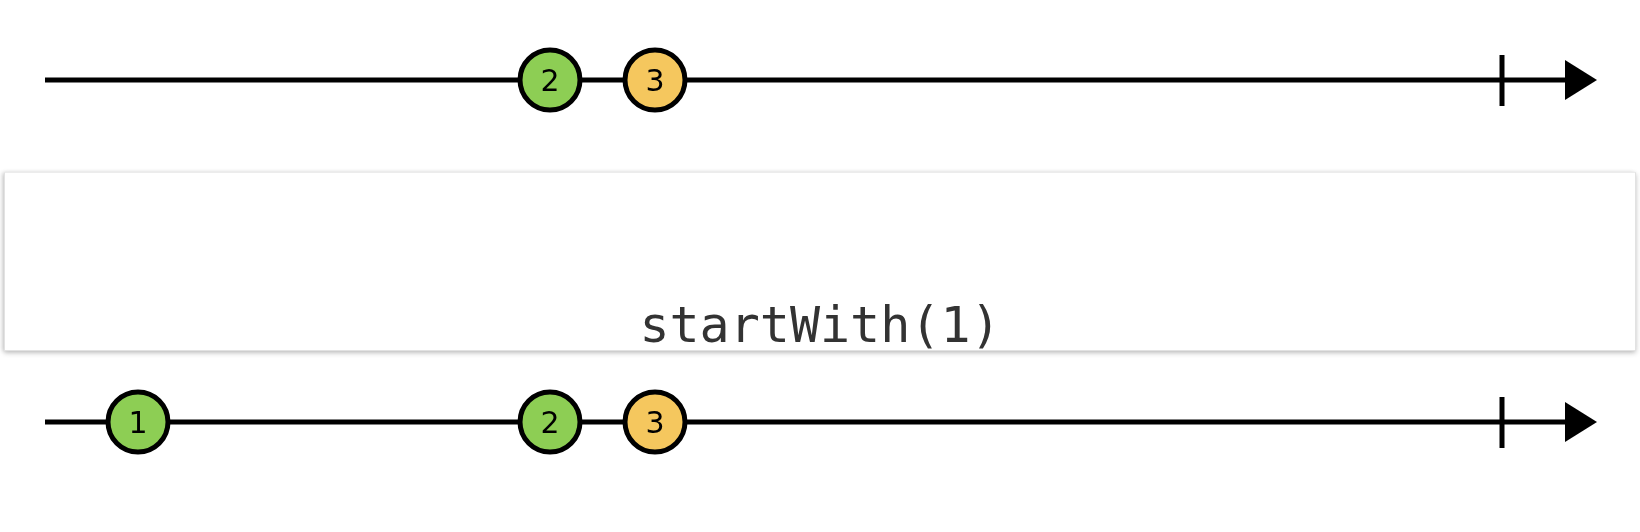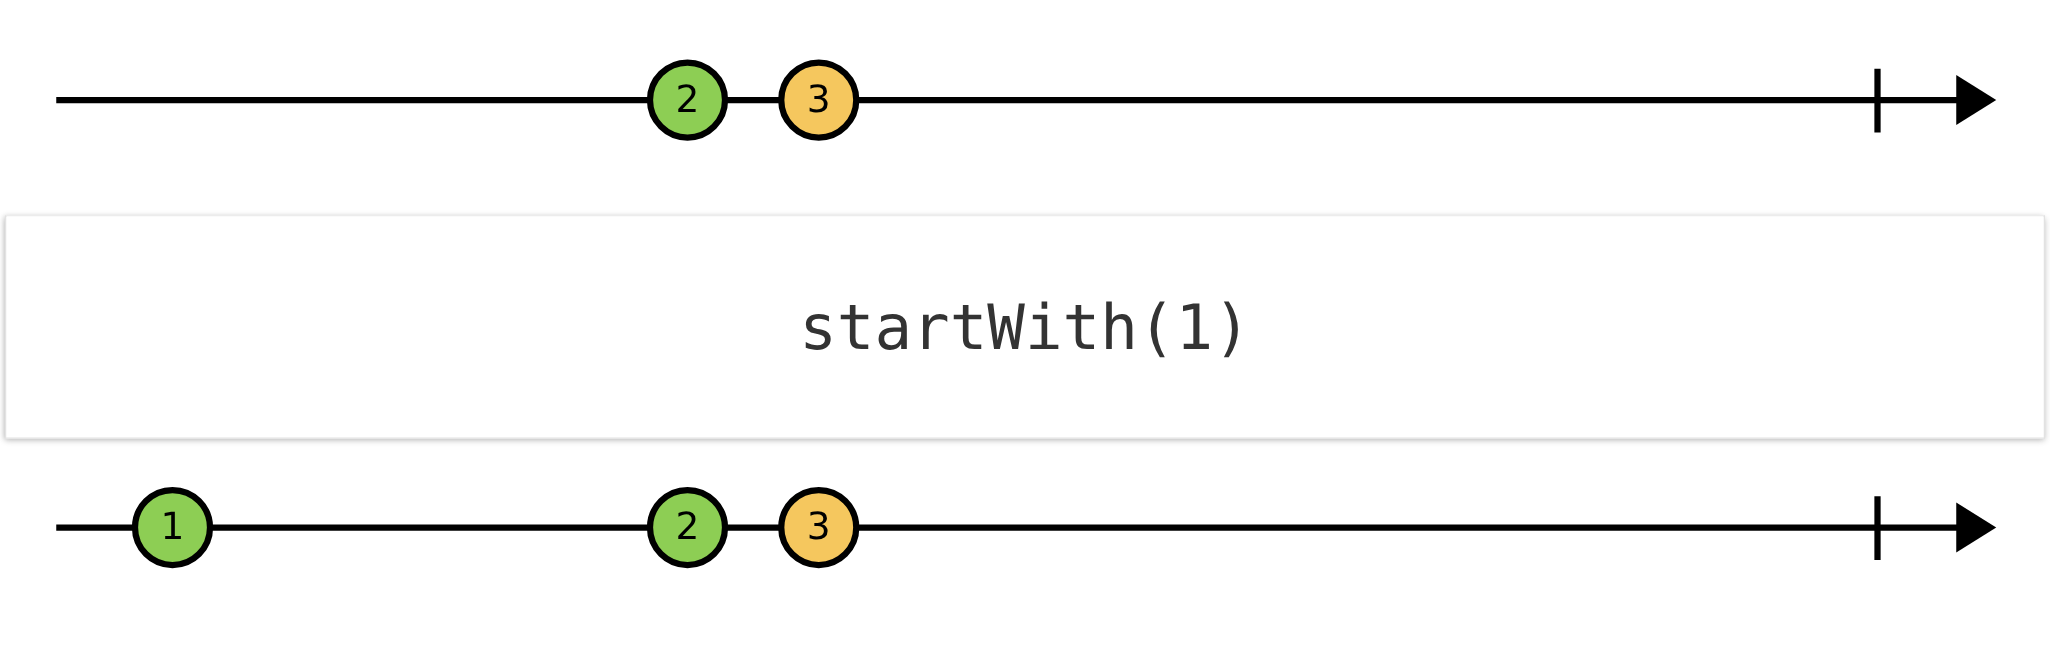--- a/index.html
+++ b/index.html
@@ -43,21 +43,21 @@
     left: 4px;
     top: 172px;
     width: 1632px;
     height: 179px;
     box-sizing: border-box;
     background: #ffffff;
     border: 1px solid #e2e2e2;
     border-top-color: #ececec;
     box-shadow: 0 2px 5px rgba(0,0,0,0.22), -2px 0 4px rgba(0,0,0,0.10);
     display: flex;
-    align-items: center;
+    align-items: flex-end;
     justify-content: center;
   }
   #operator-label {
     font-family: "DejaVu Sans Mono", "Liberation Mono", monospace;
     font-size: 50px;
     line-height: 1;
     color: #333333;
     letter-spacing: 0px;
     white-space: pre;
     user-select: none;

